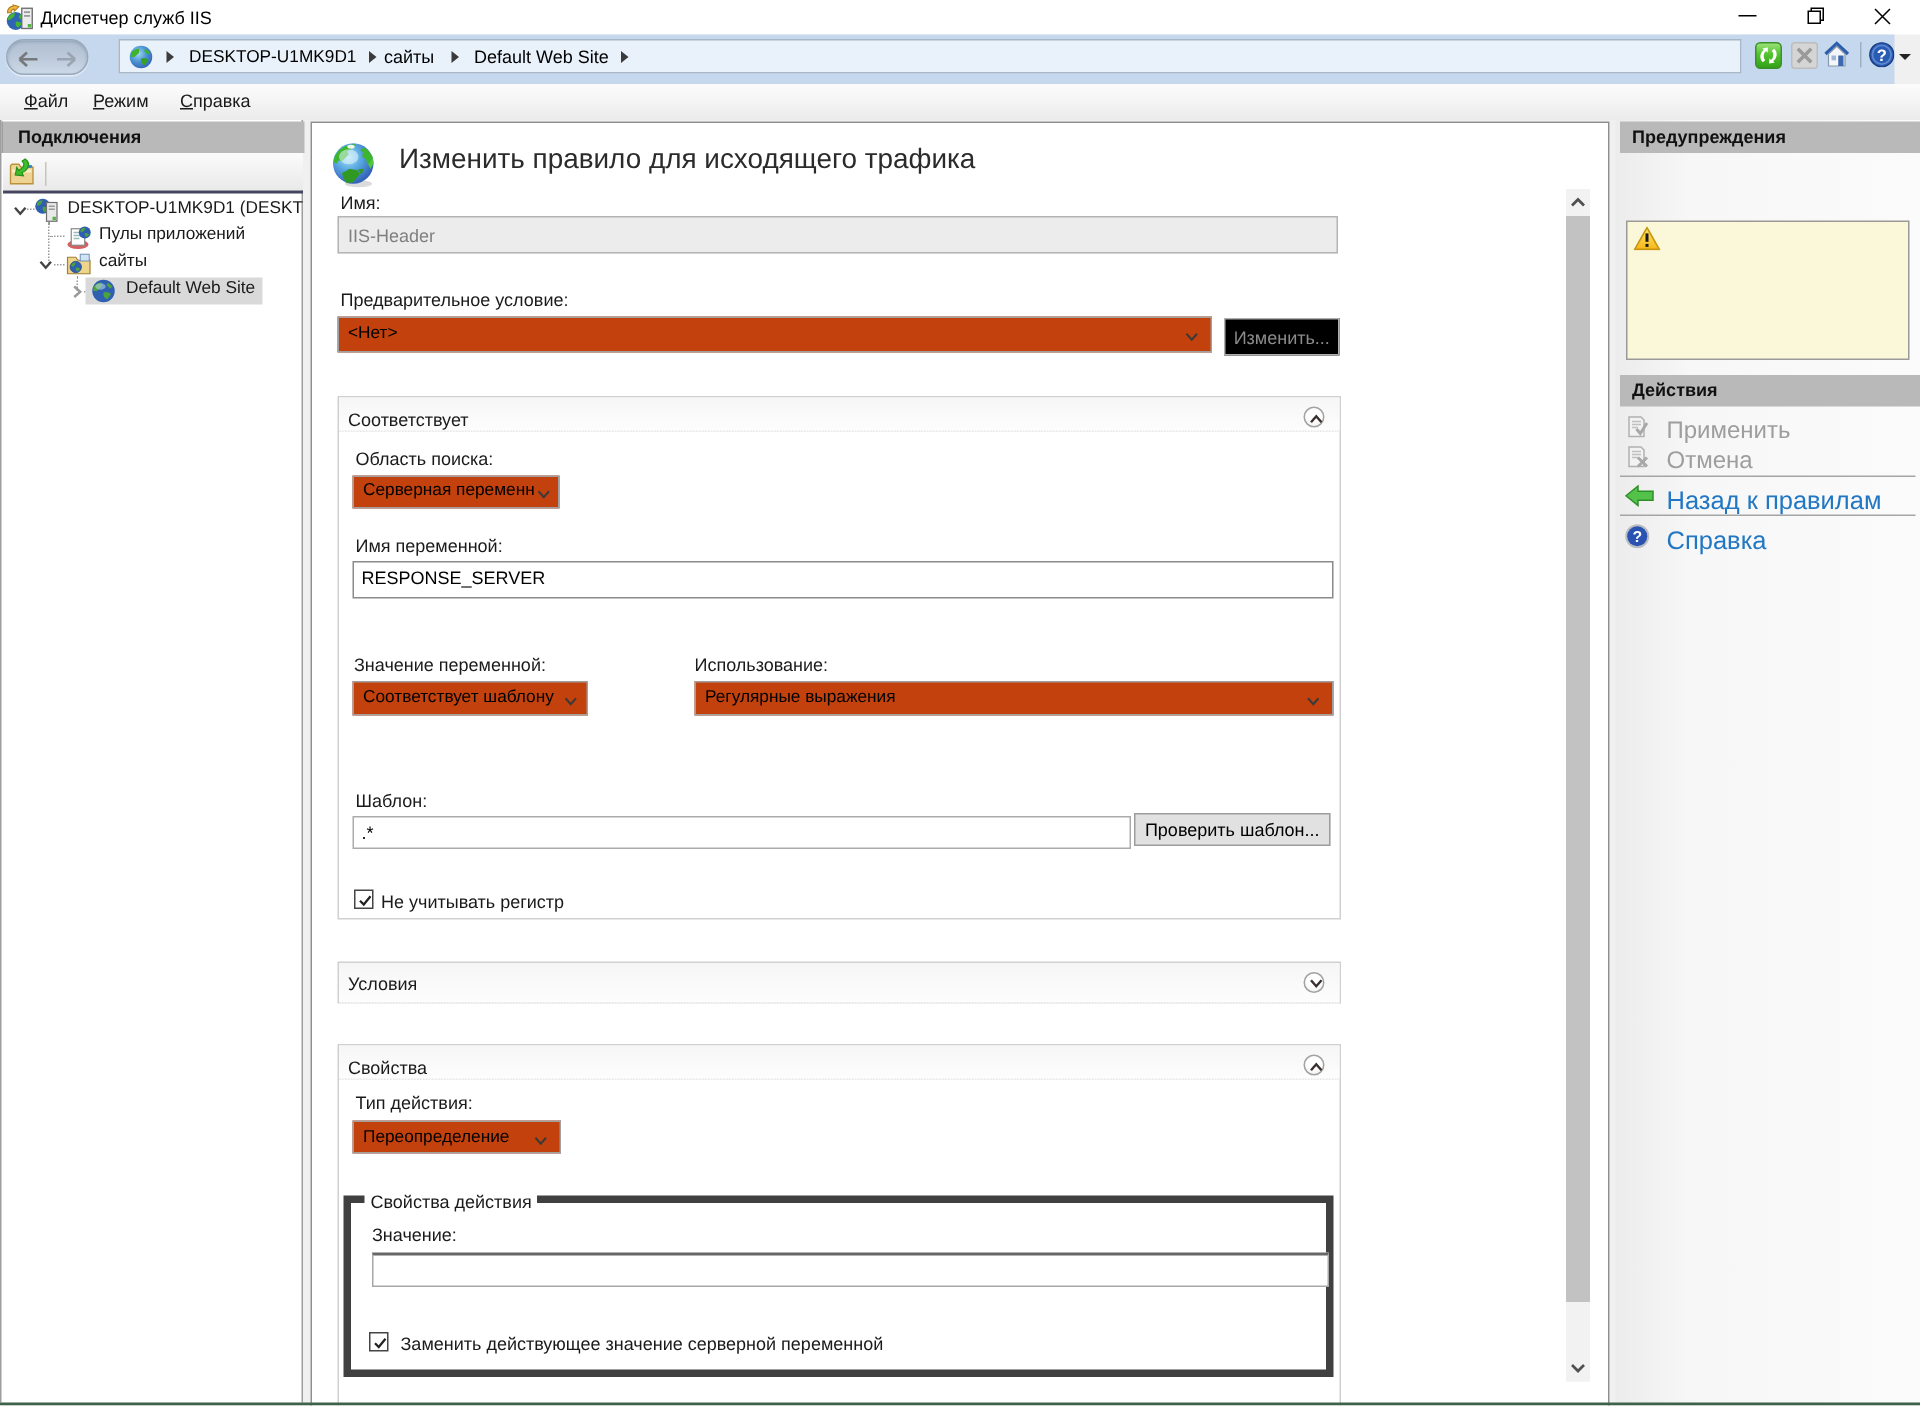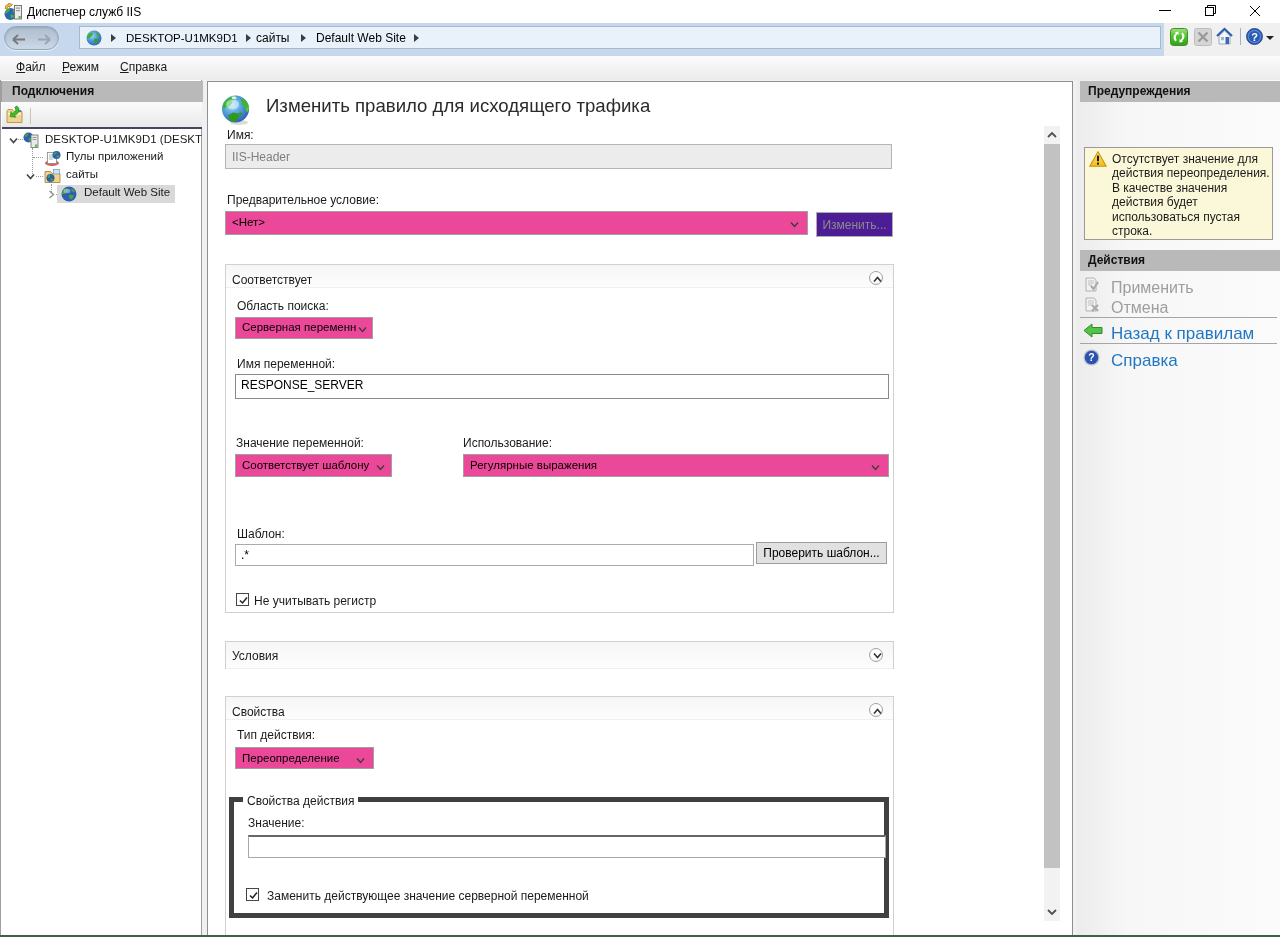--- a/index.html
+++ b/index.html
@@ -5,21 +5,21 @@
 * { box-sizing: border-box; margin:0; padding:0; }
 html,body { width:1280px; height:937px; }
 body { font-family:"Liberation Sans",sans-serif; background:#f0f0f0; position:relative; overflow:hidden; font-size:12px; color:#1a1a1a; }
 .abs { position:absolute; }
 
 
 #titlebar { left:0; top:0; width:1280px; height:23px; background:#ffffff; }
 #titletext { left:27px; top:5px; font-size:12px; color:#000; }
 
 
-#addrband { left:0; top:23px; width:1164px; height:33px; background:#c6d8ee; }
+#addrband { left:0; top:23px; width:1263px; height:33px; background:#c6d8ee; }
 #navblob { left:4px; top:3px; width:55px; height:24px; border-radius:12px; background:linear-gradient(#b0bfd1,#bccadb 55%,#ccd9e7); border:1px solid #9aa9ba; box-shadow:inset 0 1px 2px rgba(120,135,155,.5), 0 1px 1px rgba(255,255,255,.6); }
 #addrbox { left:79px; top:3px; width:1082px; height:23px; background:#e9f2fb; border:1px solid #a8b8c8; }
 .crumbtxt { top:4px; font-size:12px; color:#000; }
 .crumbarrow { top:7px; width:0; height:0; border-left:5px solid #3b3b3b; border-top:4px solid transparent; border-bottom:4px solid transparent; }
 
 
 #menubar { left:0; top:56px; width:1280px; height:24px; background:linear-gradient(#fcfcfc,#ebebec); }
 .menuitem { top:4px; font-size:12px; color:#1a1a1a; }
 .menuitem span { text-decoration:underline; }
 
@@ -29,25 +29,25 @@
 #lp-head div { position:absolute; left:10px; top:3px; font-weight:bold; font-size:12px; color:#111; }
 #lp-toolbar { left:1px; top:22px; width:200px; height:27px; background:linear-gradient(#fbfbfb,#e9e9ea); border-bottom:2px solid #45455f; }
 #lp-sep { left:28px; top:6px; width:1px; height:16px; background:#c6c6ba; }
 .treerow { height:18px; font-size:11.5px; white-space:nowrap; }
 
 
 #centerpanel { left:207px; top:81px; width:866px; height:904px; background:#ffffff; border:1px solid #8f8f8f; overflow:hidden; }
 h1 { font-size:18.6px; font-weight:normal; color:#2b2b2b; }
 .lbl { font-size:12px; color:#1a1a1a; }
 .input { background:#fff; border:1px solid #ababab; font-size:12px; color:#000; padding:3px 5px 0 5px; }
-.combo { background:#ec4899; border:1px solid #a0a0a0; font-size:11.5px; color:#000; }
+.combo { background:#c2410c; border:1px solid #a0a0a0; font-size:11.5px; color:#000; }
 .combo .cv { position:absolute; left:6px; top:4px; }
 .chev { position:absolute; width:9px; height:9px; }
 .btn { background:#e1e1e1; border:1px solid #9d9d9d; font-size:12px; text-align:center; color:#000; }
-.btn.disabled { color:#8b8b8b; background:#4c1d95; border-color:#aeaeae; }
+.btn.disabled { color:#8b8b8b; background:#000000; border-color:#aeaeae; }
 .section { border:1px solid #d0d0d0; background:#fff; }
 .sectionhead { position:absolute; left:0; top:0; right:0; height:23px; background:linear-gradient(#f6f6f6,#fdfdfd); border-bottom:1px dotted #e9e9e9; }
 .sectitle { position:absolute; left:6px; top:8px; font-size:12px; color:#1a1a1a; }
 .circbtn { position:absolute; width:14px; height:14px; border-radius:50%; border:1px solid #a2a2a2; background:radial-gradient(circle at 50% 30%, #ffffff 45%, #ededed); }
 .cb { width:13px; height:13px; background:#fff; border:1px solid #454545; position:absolute; }
 
 
 #sb-track { left:836px; top:44px; width:16px; height:795px; background:#f2f2f2; }
 #sb-up { left:0; top:0; width:16px; height:18px; background:#f2f2f2; }
 #sb-thumb { left:0; top:18px; width:16px; height:724px; background:#c2c2c2; }
@@ -374,21 +374,20 @@
       <defs>
           <linearGradient id="wt" x1="0" y1="0" x2="0" y2="1">
             <stop offset="0" stop-color="#ffe666"></stop>
             <stop offset="1" stop-color="#f5b91c"></stop>
           </linearGradient>
         </defs>
       <path d="M9 0.8 L17.2 15.2 L0.8 15.2 Z" fill="url(#wt)" stroke="#c9940f" stroke-width="1.1"></path>
       <rect x="8" y="4.6" width="2" height="5.6" fill="#1a1a1a"></rect>
       <rect x="8" y="11.6" width="2" height="2" fill="#1a1a1a"></rect>
     </svg>
-    <div class="alerttxt">Отсутствует значение для действия переопределения. В качестве значения действия будет использоваться пустая строка.</div>
   </div>
   <div class="rp-head abs" style="top:170px">
       <div>Действия</div>
     </div>
   <div class="abs" style="left:0;top:191px;width:203px">
     <svg class="abs" style="left:7px;top:6px" width="16" height="16" viewBox="0 0 16 16">
       <path d="M2 1 L10 1 L12 3 L12 14 L2 14 Z" fill="#f2f2f2" stroke="#b0b0b0"></path>
       <path d="M4 4 h6 M4 6 h6 M4 8 h4" stroke="#c0c0c0" stroke-width="1"></path>
       <path d="M7 9 L9.5 12 L14 5" fill="none" stroke="#a8a8a8" stroke-width="2"></path>
     </svg>

